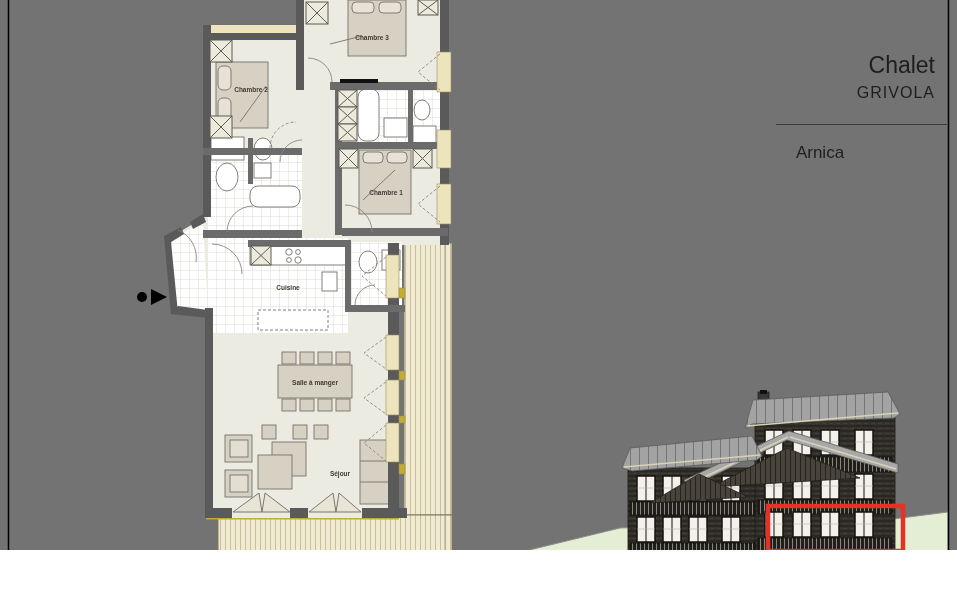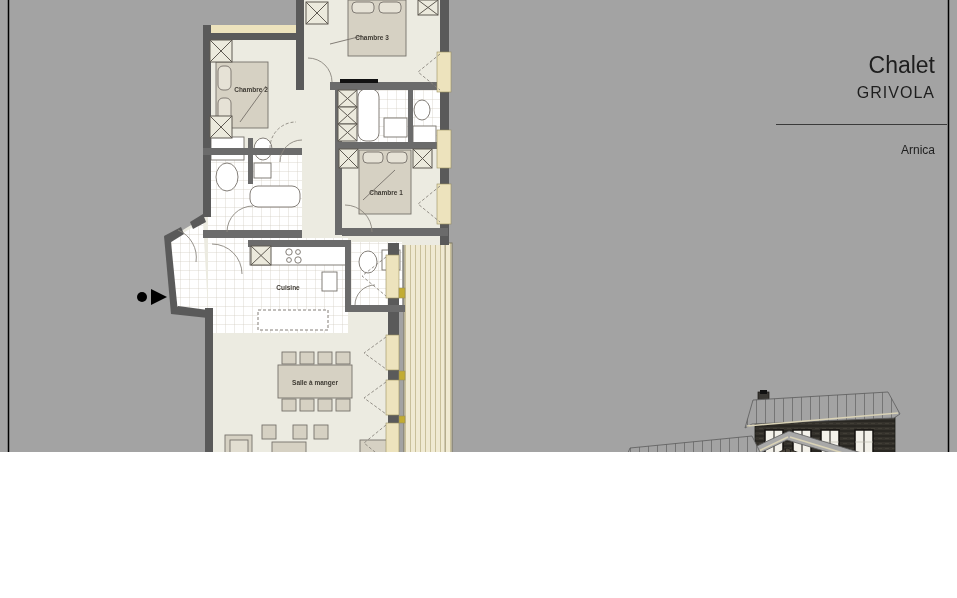--- a/index.html
+++ b/index.html
@@ -1,24 +1,24 @@
 <!DOCTYPE html>
 <html><head>
 <meta charset="utf-8">
 <style>
   html,body{margin:0;padding:0;background:#ffffff;}
-  #sheet{position:relative;width:957px;height:452px;background:#a3a3a3;overflow:hidden;
+  #sheet{position:relative;width:957px;height:550px;background:#737373;overflow:hidden;
          font-family:"Liberation Sans", sans-serif;}
   #plansvg{position:absolute;left:0;top:0;}
   .titleblock{position:absolute;right:22px;top:52px;width:230px;text-align:right;color:#1e1e1e;}
   .titleblock .t1{font-size:23px;line-height:27px;}
   .titleblock .t2{font-size:16px;line-height:27px;letter-spacing:1px;}
   .tb-rule{position:absolute;left:776px;right:10px;top:124px;border-top:1.5px solid #3a3a3a;}
-  .tb-apart{position:absolute;right:22px;top:143px;width:230px;text-align:right;
-            font-size:12px;color:#1e1e1e;}
+  .tb-apart{position:absolute;right:22px;top:143px;width:230px;text-align:center;
+            font-size:17px;color:#1e1e1e;}
   svg text{font-family:"Liberation Sans", sans-serif;}
   .roomlbl{font-size:6.5px;font-weight:bold;fill:#3f3b34;}
 </style>
 </head>
 <body>
 
 <div id="sheet">
 
 <svg id="plansvg" width="957" height="598" viewBox="0 0 957 598">
   <defs>

